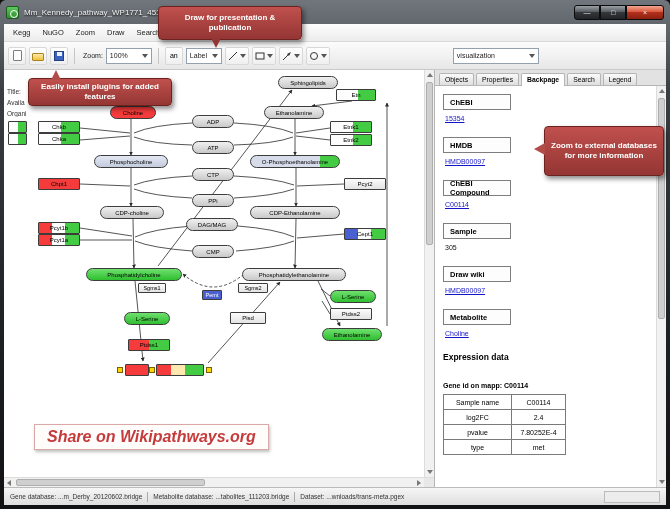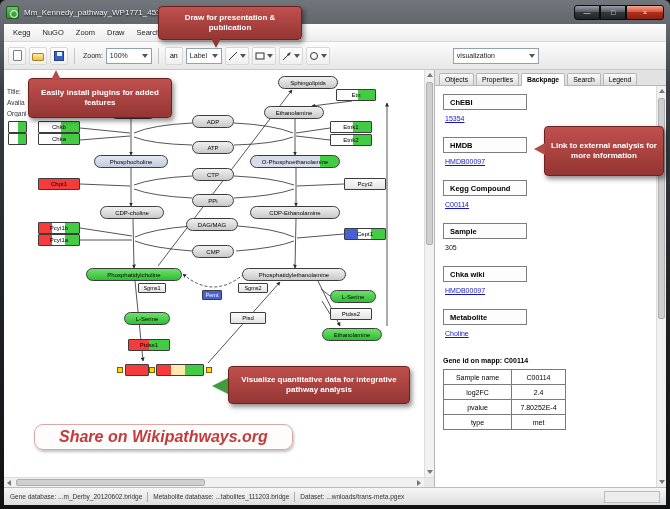--- a/index.html
+++ b/index.html
@@ -67,44 +67,44 @@
 .sb-down{left:2px;bottom:3px;border-left:3px solid transparent;border-right:3px solid transparent;border-top:4px solid #777}
 .sb-left{left:3px;top:2px;border-top:3px solid transparent;border-bottom:3px solid transparent;border-right:4px solid #777}
 .sb-right{right:3px;top:2px;border-top:3px solid transparent;border-bottom:3px solid transparent;border-left:4px solid #777}
 
 .side-panel{width:232px;border-left:1px solid #b5b5b5;background:#f0f0f0;display:flex;flex-direction:column}
 .tabs{height:16px;display:flex;align-items:flex-end;background:#e2e2e2;border-bottom:1px solid #b5b5b5;padding:0 2px;font-size:6.8px}
 .tab{padding:2px 5px;border:1px solid #b5b5b5;border-bottom:none;border-radius:2px 2px 0 0;background:linear-gradient(#fafafa,#dedede);margin-left:2px;cursor:pointer;white-space:nowrap}
 .tab.active{background:#fff;position:relative;top:1px;padding-bottom:3px;font-weight:bold}
 .bp-row{flex:1;display:flex;min-height:0}
 .bp-content{flex:1;background:#fff;padding:8px 8px 4px 8px;font-size:7px;overflow:hidden}
-.bp-header{width:84px;height:16px;border:1px solid #7e7e7e;background:#fdfdfd;font-size:7.5px;font-weight:bold;display:flex;align-items:center;padding:0 6px;margin-bottom:5px}
+.bp-header{width:68px;height:16px;border:1px solid #7e7e7e;background:#fdfdfd;font-size:7.5px;font-weight:bold;display:flex;align-items:center;padding:0 6px;margin-bottom:5px}
 .bp-link{display:block;color:#1515c8;text-decoration:underline;font-size:7px;margin:0 0 15px 2px;cursor:pointer;width:fit-content}
 .bp-value{display:block;color:#111;font-size:7px;margin:0 0 15px 2px}
 .bp-exp-title{font-size:8.5px;font-weight:bold;margin-top:2px}
 .bp-geneid{font-size:7px;font-weight:bold;margin-top:20px}
 .exp-table{border-collapse:collapse;margin-top:5px}
 .exp-table td{border:1px solid #7a7a7a;padding:3.5px 4px;font-size:7px;text-align:center}
 .exp-table td:first-child{width:68px}
 .exp-table td:last-child{width:54px}
 
 .statusbar{height:18px;background:linear-gradient(#f6f6f6,#dedede);border-top:1px solid #bbb;display:flex;align-items:center;font-size:6.5px;color:#333;padding:0 6px;white-space:nowrap;overflow:hidden}
 .st-sep{width:1px;height:10px;background:#aaa;margin:0 5px;flex:0 0 auto}
 .status-grip{margin-left:auto;width:56px;height:12px;border:1px solid #bbb;background:#ececec;flex:0 0 auto}
 
 .callout{position:absolute;background:linear-gradient(#c0504d,#943634);color:#fff;font-weight:bold;font-size:8px;line-height:1.3;text-align:center;border:1px solid #6e2220;border-radius:4px;padding:4px 6px;box-shadow:2px 3px 5px rgba(0,0,0,.45);display:flex;align-items:center;justify-content:center;z-index:50}
 .co-draw{left:158px;top:6px;width:144px;height:34px}
 .co-draw::after{content:"";position:absolute;bottom:-9px;left:52px;border-left:5px solid transparent;border-right:5px solid transparent;border-top:10px solid #943634}
-.co-plugins{left:28px;top:78px;width:144px;height:40px}
+.co-plugins{left:28px;top:78px;width:144px;height:28px}
 .co-plugins::before{content:"";position:absolute;top:-9px;left:22px;border-left:5px solid transparent;border-right:5px solid transparent;border-bottom:10px solid #b14c49}
 .co-link{left:544px;top:126px;width:120px;height:50px}
 .co-link::before{content:"";position:absolute;left:-11px;top:16px;border-top:6px solid transparent;border-bottom:6px solid transparent;border-right:11px solid #b14c49}
 .co-viz{left:228px;top:366px;width:182px;height:38px}
 .co-viz::before{content:"";position:absolute;left:-17px;top:11px;border-top:8px solid transparent;border-bottom:8px solid transparent;border-right:16px solid #3f9c3f}
-.share{position:absolute;left:34px;top:424px;z-index:40;font-size:16px;font-weight:bold;font-style:italic;color:#c43b3b;background:rgba(255,252,252,.9);border:1px solid #dba8a8;border-radius:9px;padding:3px 24px;box-shadow:1px 2px 3px rgba(0,0,0,.25)}
+.share{position:absolute;left:34px;top:424px;z-index:40;font-size:16px;font-weight:bold;font-style:italic;color:#c43b3b;background:rgba(255,252,252,.9);border:1px solid #dba8a8;border-radius:0;padding:3px 12px;box-shadow:1px 2px 3px rgba(0,0,0,.25)}
 </style>
 </head>
 <body>
 
 <div class="frame">
 
   <div class="titlebar">
     <span class="app-icon"></span>
     <span class="title-text">Mm_Kennedy_pathway_WP1771_45176.gpml</span>
     <span class="win-btns">
@@ -284,28 +284,29 @@
           <span class="tab active">Backpage</span>
           <span class="tab">Search</span>
           <span class="tab">Legend</span>
         </div>
         <div class="bp-row">
           <div class="bp-content">
             <div class="bp-header">ChEBI</div>
             <a class="bp-link">15354</a>
             <div class="bp-header">HMDB</div>
             <a class="bp-link">HMDB00097</a>
-            <div class="bp-header">Kegg Compound</div>
+            <div class="bp-header">ChEBI Compound</div>
             <a class="bp-link">C00114</a>
             <div class="bp-header">Sample</div>
             <span class="bp-value">305</span>
-            <div class="bp-header">Chka wiki</div>
+            <div class="bp-header">Draw wiki</div>
             <a class="bp-link">HMDB00097</a>
             <div class="bp-header">Metabolite</div>
             <a class="bp-link">Choline</a>
+            <div class="bp-exp-title">Expression data</div>
             <div class="bp-geneid">Gene id on mapp: C00114</div>
             <table class="exp-table">
               <tbody>
                   <tr>
                 <td>Sample name</td>
                 <td>C00114</td>
               </tr>
               <tr>
                 <td>log2FC</td>
                 <td>2.4</td>
@@ -335,17 +336,16 @@
       <span class="st-sep"></span>
       <span>Metabolite database: ...tabolites_111203.bridge</span>
       <span class="st-sep"></span>
       <span>Dataset: ...wnloads/trans-meta.pgex</span>
       <span class="status-grip"></span>
     </div>
   </div>
 
   <div class="callout co-draw">Draw for presentation &amp; publication</div>
   <div class="callout co-plugins">Easily install plugins for added features</div>
-  <div class="callout co-link">Link  to external analysis  for more information</div>
-  <div class="callout co-viz">Visualize quantitative  data  for integrative pathway analysis</div>
+  <div class="callout co-link">Zoom  to external databases  for more information</div>
   <div class="share">Share on Wikipathways.org</div>
 
 </div>
 
 </body></html>

